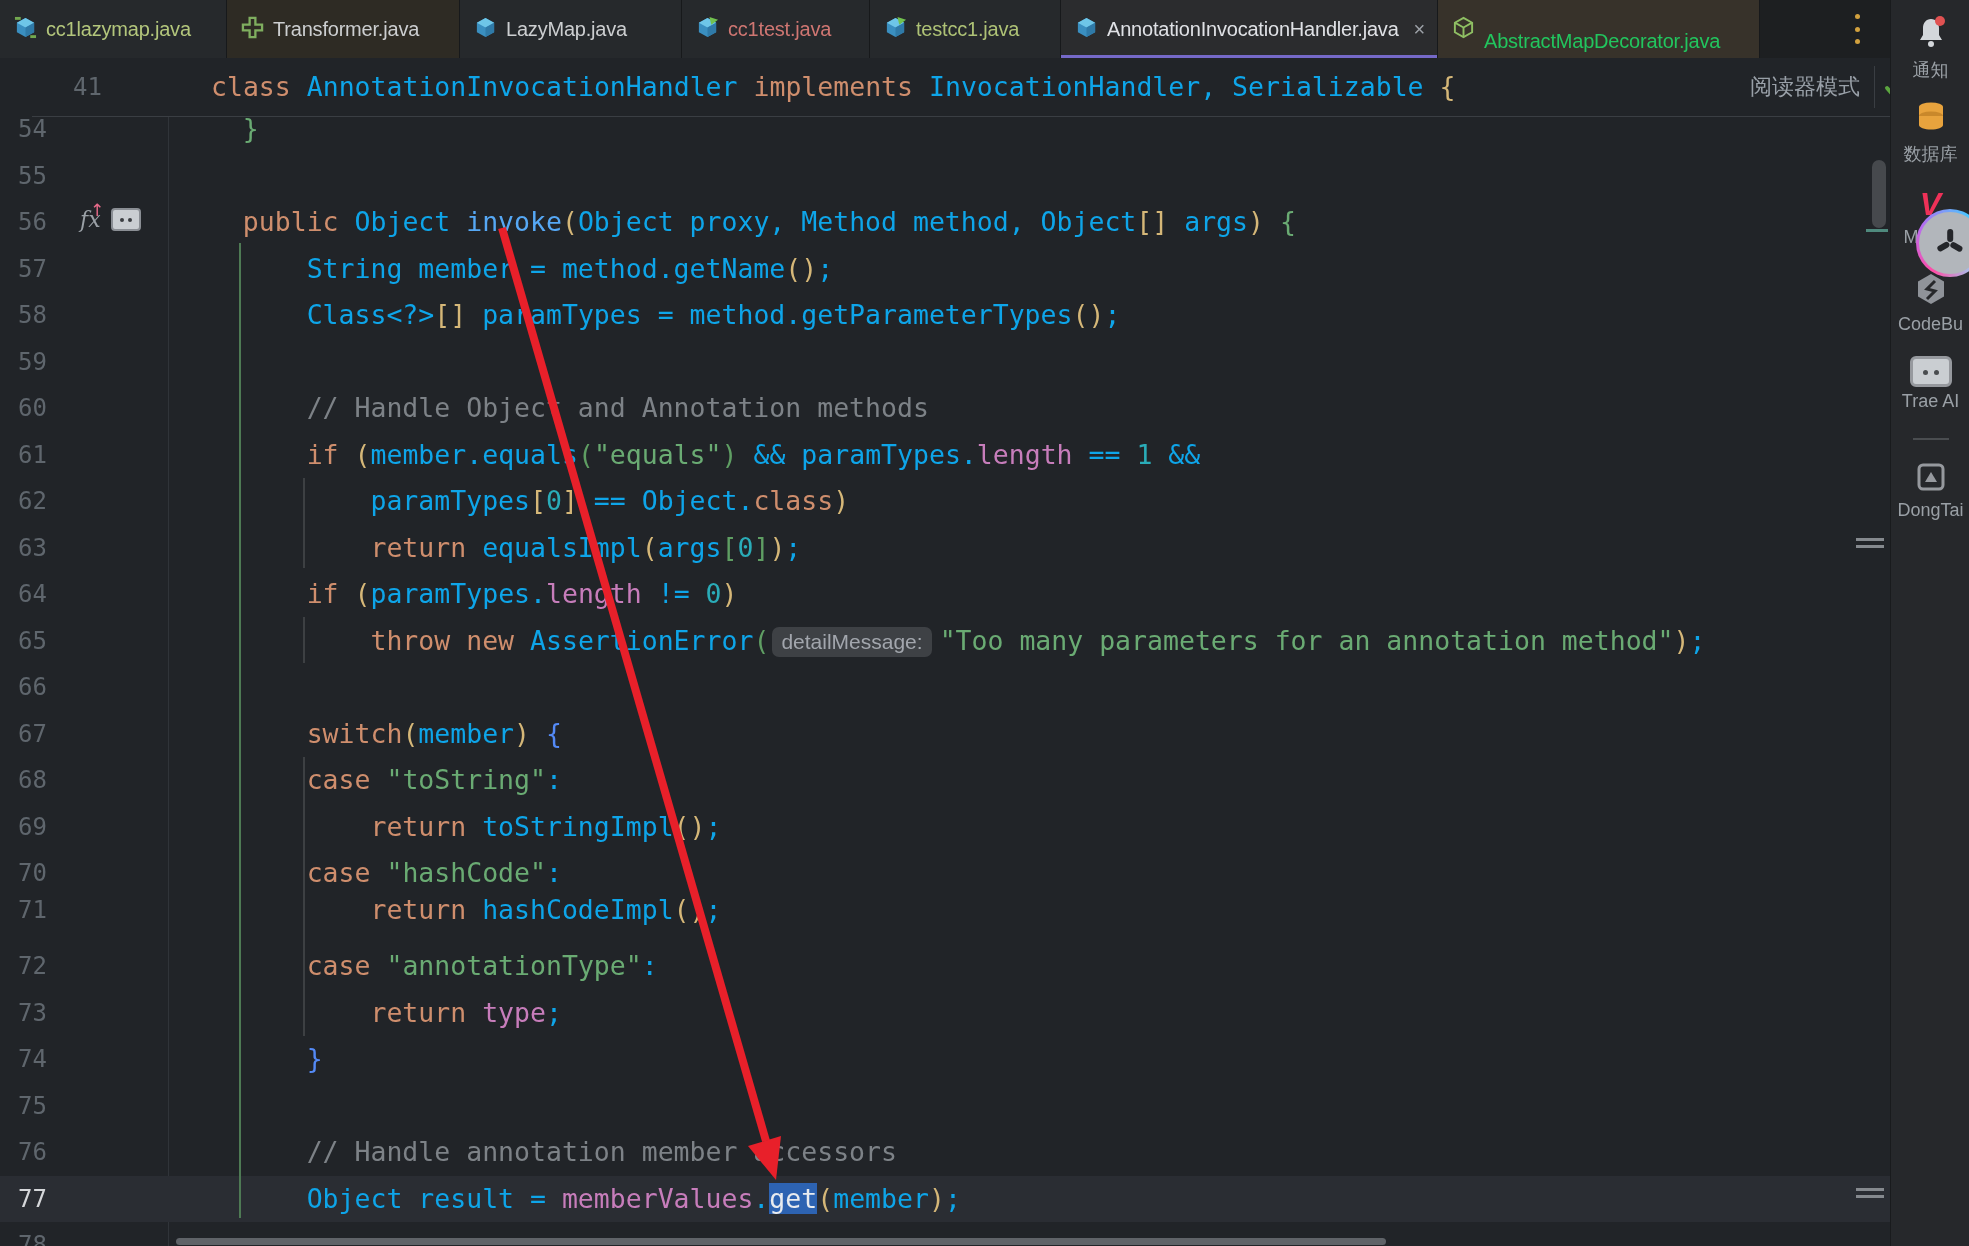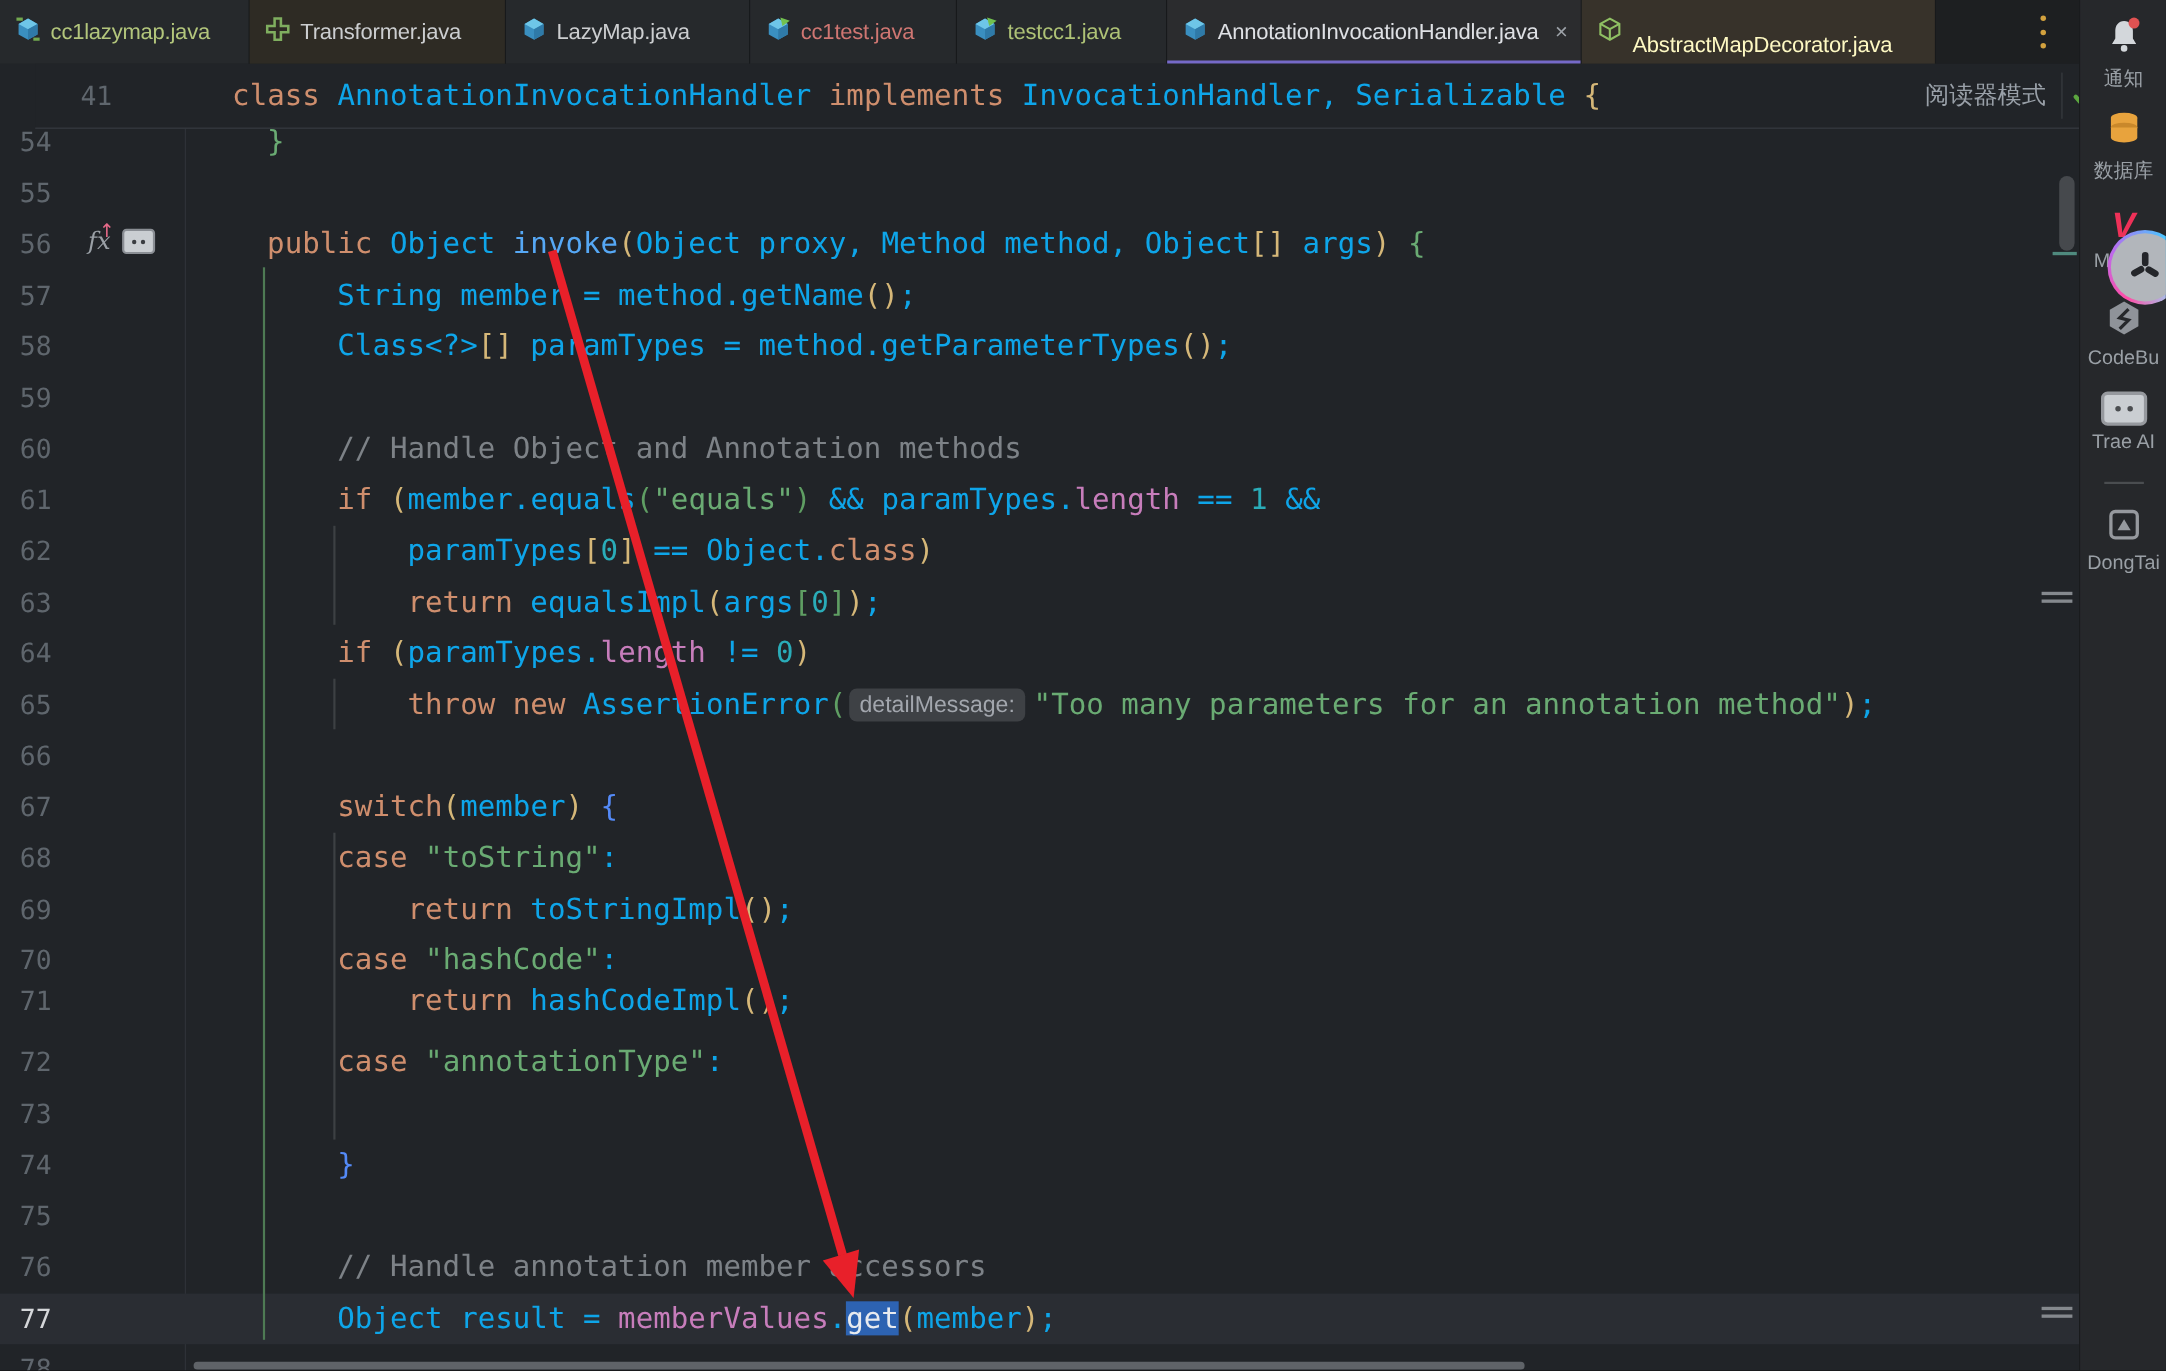--- a/index.html
+++ b/index.html
@@ -128,21 +128,21 @@
           </svg></span>
         <span class="lbl" style="color: rgb(223, 225, 229);">AnnotationInvocationHandler.java</span>
         <span class="close">×</span>
       </div>
       <div class="tab warm2" style="width: 322px;">
         <span><svg class="tabicon" viewBox="0 0 24 24">
      <polygon points="12,2 21,7 21,17 12,22 3,17 3,7" fill="none" stroke="#8fbf63" stroke-width="2"></polygon>
      <polyline points="3,7 12,12 21,7" fill="none" stroke="#8fbf63" stroke-width="2"></polyline>
      <line x1="12" y1="12" x2="12" y2="22" stroke="#8fbf63" stroke-width="2"></line>
           </svg></span>
-        <span class="lbl" style="color: #fef9c3; margin-top: 24px;">AbstractMapDecorator.java</span>
+        <span class="lbl" style="color: #22c55e; margin-top: 24px;">AbstractMapDecorator.java</span>
       </div>
     </div>
   <div id="tab-overflow">
       <i></i>
       <i></i>
       <i></i>
     </div>
 
   <div id="sticky">
     <span class="lnum">41</span>
@@ -237,20 +237,21 @@
       <div class="row" style="top: 887px;">
         <span class="lnum">71</span>
         <span class="code"><span class="c-d">            </span><span class="c-k">return</span><span class="c-d"> hashCodeImpl</span><span class="c-y">()</span><span class="c-d">;</span></span>
       </div>
       <div class="row" style="top: 943px;">
         <span class="lnum">72</span>
         <span class="code"><span class="c-d">        </span><span class="c-k">case</span><span class="c-d"> </span><span class="c-s">"annotationType"</span><span class="c-d">:</span></span>
       </div>
       <div class="row" style="top: 989.5px;">
         <span class="lnum">73</span>
+        <span class="code"><span class="c-d">            </span><span class="c-k">return</span><span class="c-d"> </span><span class="c-f">type</span><span class="c-d">;</span></span>
       </div>
       <div class="row" style="top: 1036px;">
         <span class="lnum">74</span>
         <span class="code"><span class="c-b">        }</span></span>
       </div>
       <div class="row" style="top: 1082.5px;">
         <span class="lnum">75</span>
         <span class="code"></span>
       </div>
       <div class="row" style="top: 1129px;">

